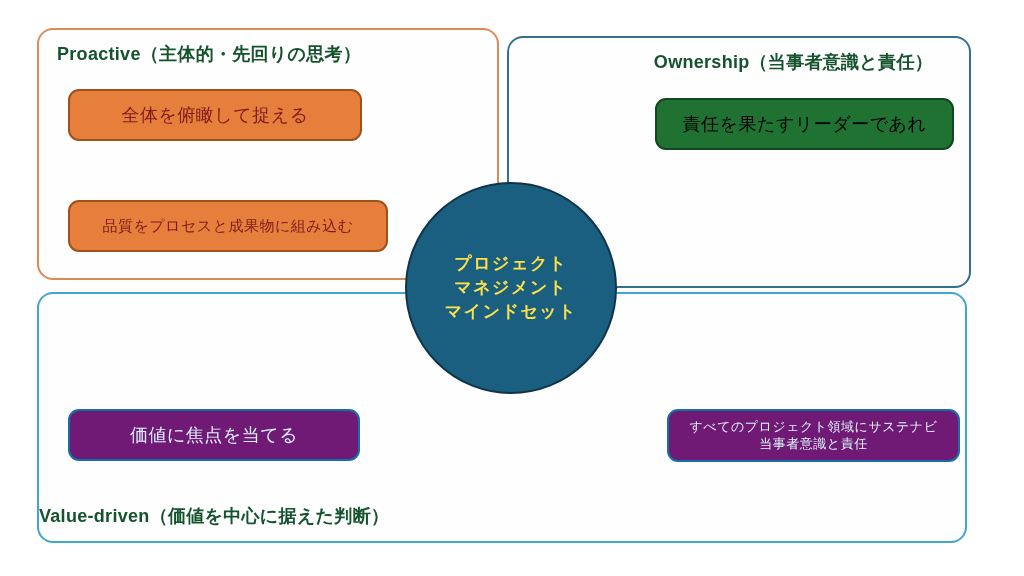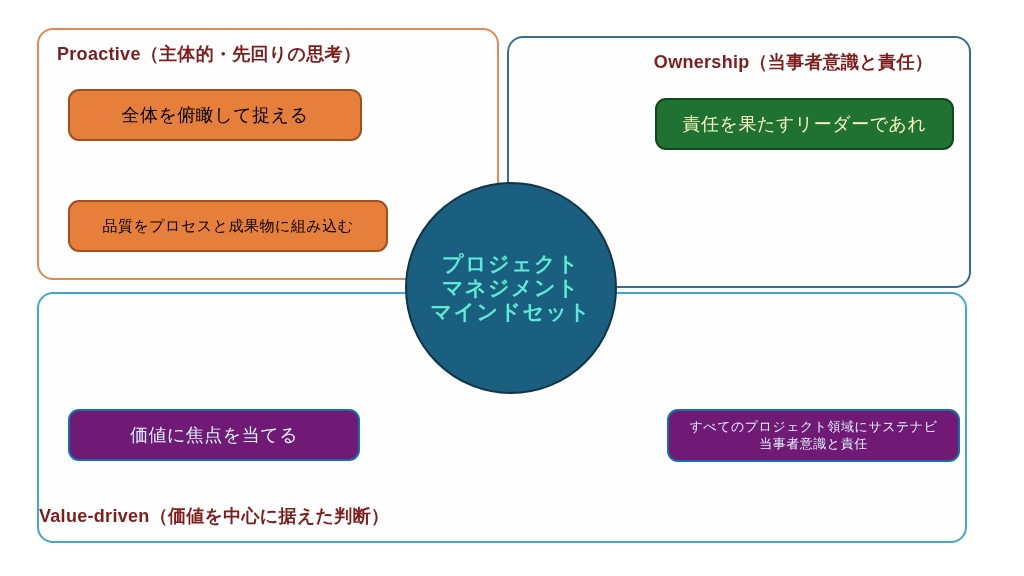--- a/index.html
+++ b/index.html
@@ -35,21 +35,21 @@
   .panel-value {
     left: 37px; top: 292px;
     width: 930px; height: 251px;
     border: 2px solid #41a6d1;
   }
   .panel-title {
     position: absolute;
     margin: 0;
     font-size: 18px;
     font-weight: bold;
-    color: #7f1d1d;
+    color: #14532d;
     letter-spacing: 0.3px;
     white-space: nowrap;
   }
   .title-proactive { left: 18px; top: 12px; }
   .title-ownership { right: 36px; top: 12px; }
   .title-value {
     left: 0; right: 0; top: 210px;
   }
   .box {
     position: absolute;
@@ -62,26 +62,26 @@
     padding: 4px 12px;
   }
   .box .box-label {
     white-space: pre-line;
     line-height: 1.25;
     letter-spacing: 0.5px;
   }
   .box-orange {
     background: #e67e3c;
     border: 2.5px solid #a0511b;
-    color: #000000;
+    color: #7f1d1d;
   }
   .box-green {
     background: #1f7231;
     border: 2.5px solid #14461f;
-    color: #fef9c3;
+    color: #000000;
   }
   .box-blue {
     background: #701a75;
     border: 2.5px solid #156fa8;
     color: #dcf3fc;
   }
   .fs-lg { font-size: 18px; }
   .fs-md { font-size: 15px; }
   .fs-sm { font-size: 13px; }
 
@@ -101,22 +101,22 @@
     background: #1a5f7f;
     border: 2.5px solid #103549;
     box-sizing: border-box;
     display: flex;
     flex-direction: column;
     align-items: center;
     justify-content: center;
     z-index: 5;
   }
   .center-circle .circle-line {
-    color: #5eead4;
-    font-size: 21px;
+    color: #fde047;
+    font-size: 17px;
     font-weight: bold;
     line-height: 24px;
     letter-spacing: 1.5px;
     text-align: left;
   }
 </style>
 </head>
 <body>
 
 <div class="canvas">

